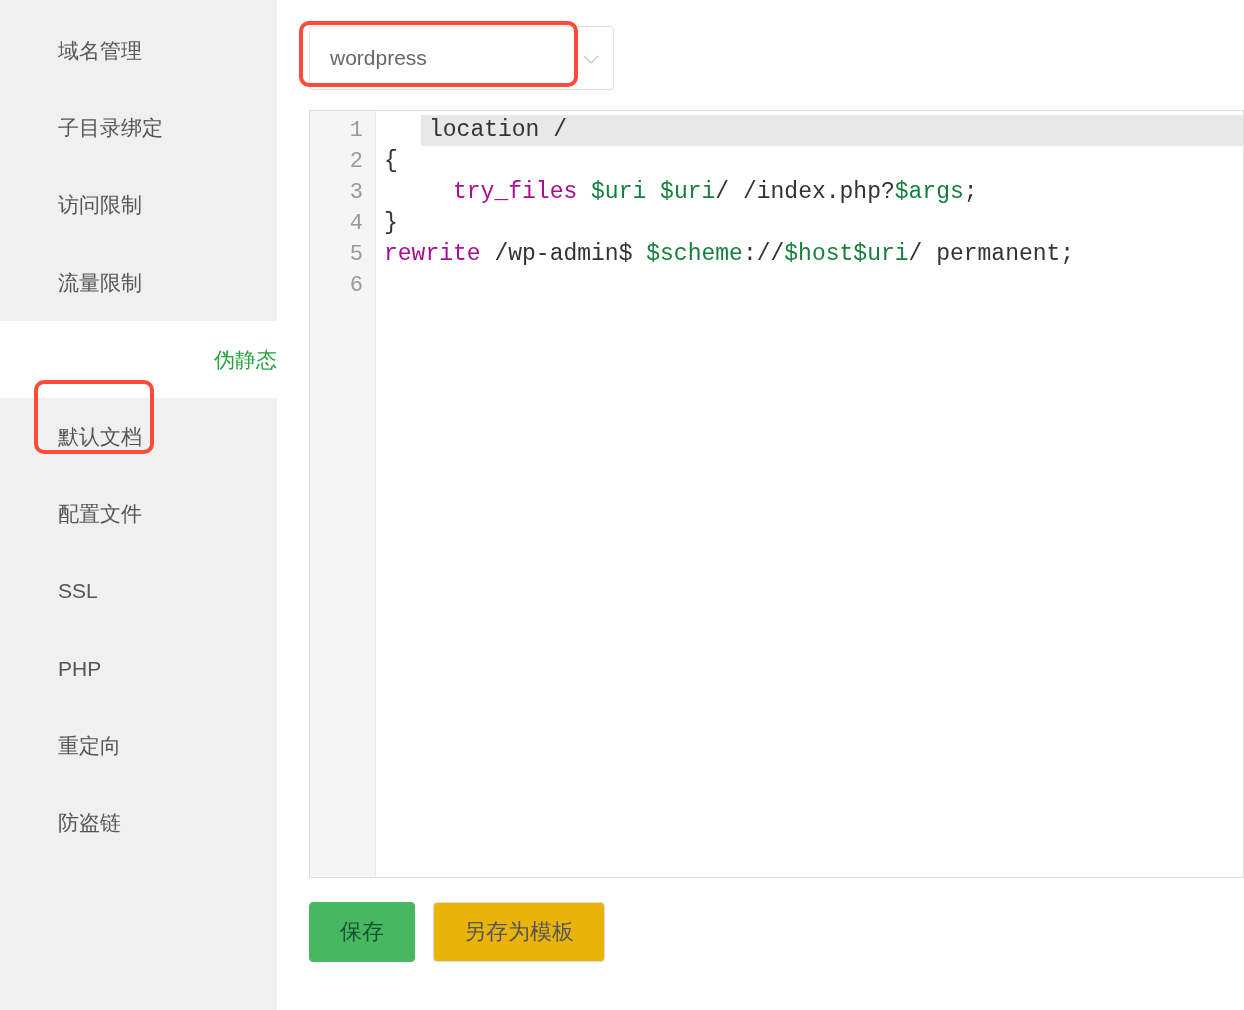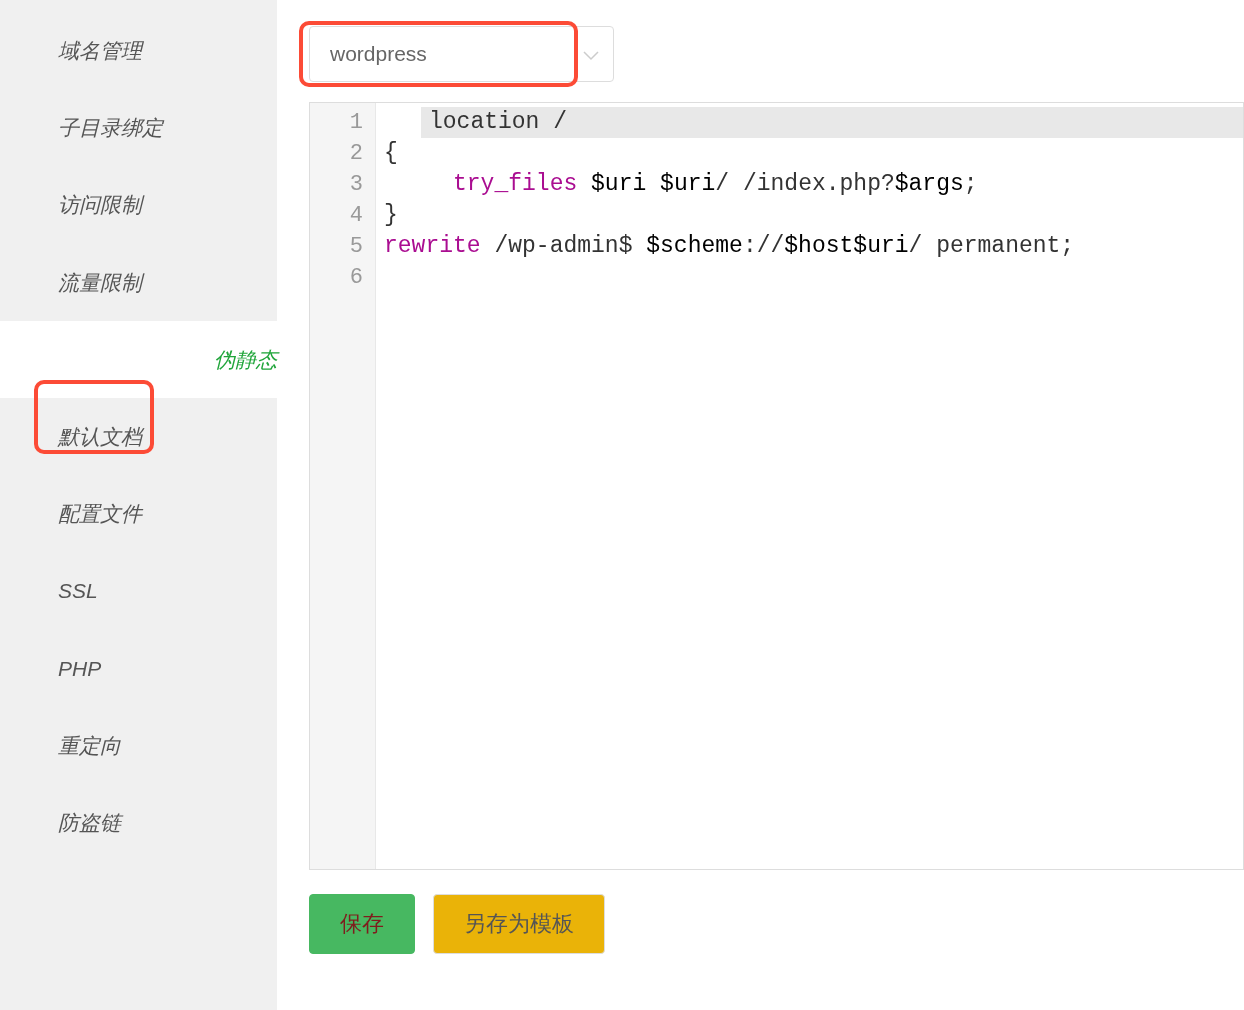--- a/index.html
+++ b/index.html
@@ -12,21 +12,20 @@
       background: #fff;
       width: 1244px;
       height: 1010px;
       display: flex;
     }
     .sidebar {
       width: 289px;
       background: #f0f0f0;
       padding-top: 12px;
       position: relative;
-      font-style: italic;
     }
     .sidebar-item {
       padding: 26px 0 26px 58px;
       font-size: 21px;
       color: #555;
       cursor: pointer;
       line-height: 1.2;
     }
     .sidebar-item.active {
       background: #fff;
@@ -52,21 +51,21 @@
     .dropdown-area {
       position: relative;
       margin-bottom: 20px;
     }
     .dropdown {
       display: inline-flex;
       align-items: center;
       border: 1px solid #ddd;
       border-radius: 4px;
       background: #fff;
-      height: 56px;
+      height: 64px;
       padding: 0 20px;
       font-size: 21px;
       color: #666;
       cursor: pointer;
       position: relative;
       width: 305px;
     }
     .dropdown-text {
       flex: 1;
     }
@@ -122,38 +121,38 @@
       line-height: 31px;
       padding-left: 8px;
       white-space: pre;
       color: #333;
     }
     .code-line.active {
       background: #e8e8e8;
       margin-left: 45px;
     }
     .tok-keyword { color: #aa0d91; }
-    .tok-var { color: #000000; }
+    .tok-var { color: #15803d; }
     .tok-text { color: #333; }
     .button-row {
       margin-top: 24px;
       display: flex;
       gap: 18px;
     }
     .btn {
       padding: 14px 30px;
       font-size: 22px;
       border-radius: 4px;
       cursor: pointer;
       border: 1px solid transparent;
       font-family: inherit;
     }
     .btn-primary {
       background: #47b861;
-      color: #7f1d1d;
+      color: #14532d;
       border-color: #47b861;
     }
     .btn-secondary {
       background: #eab308;
       color: #555;
       border: 1px solid #ddd;
     }
   </style>
 </head>
 <body>

